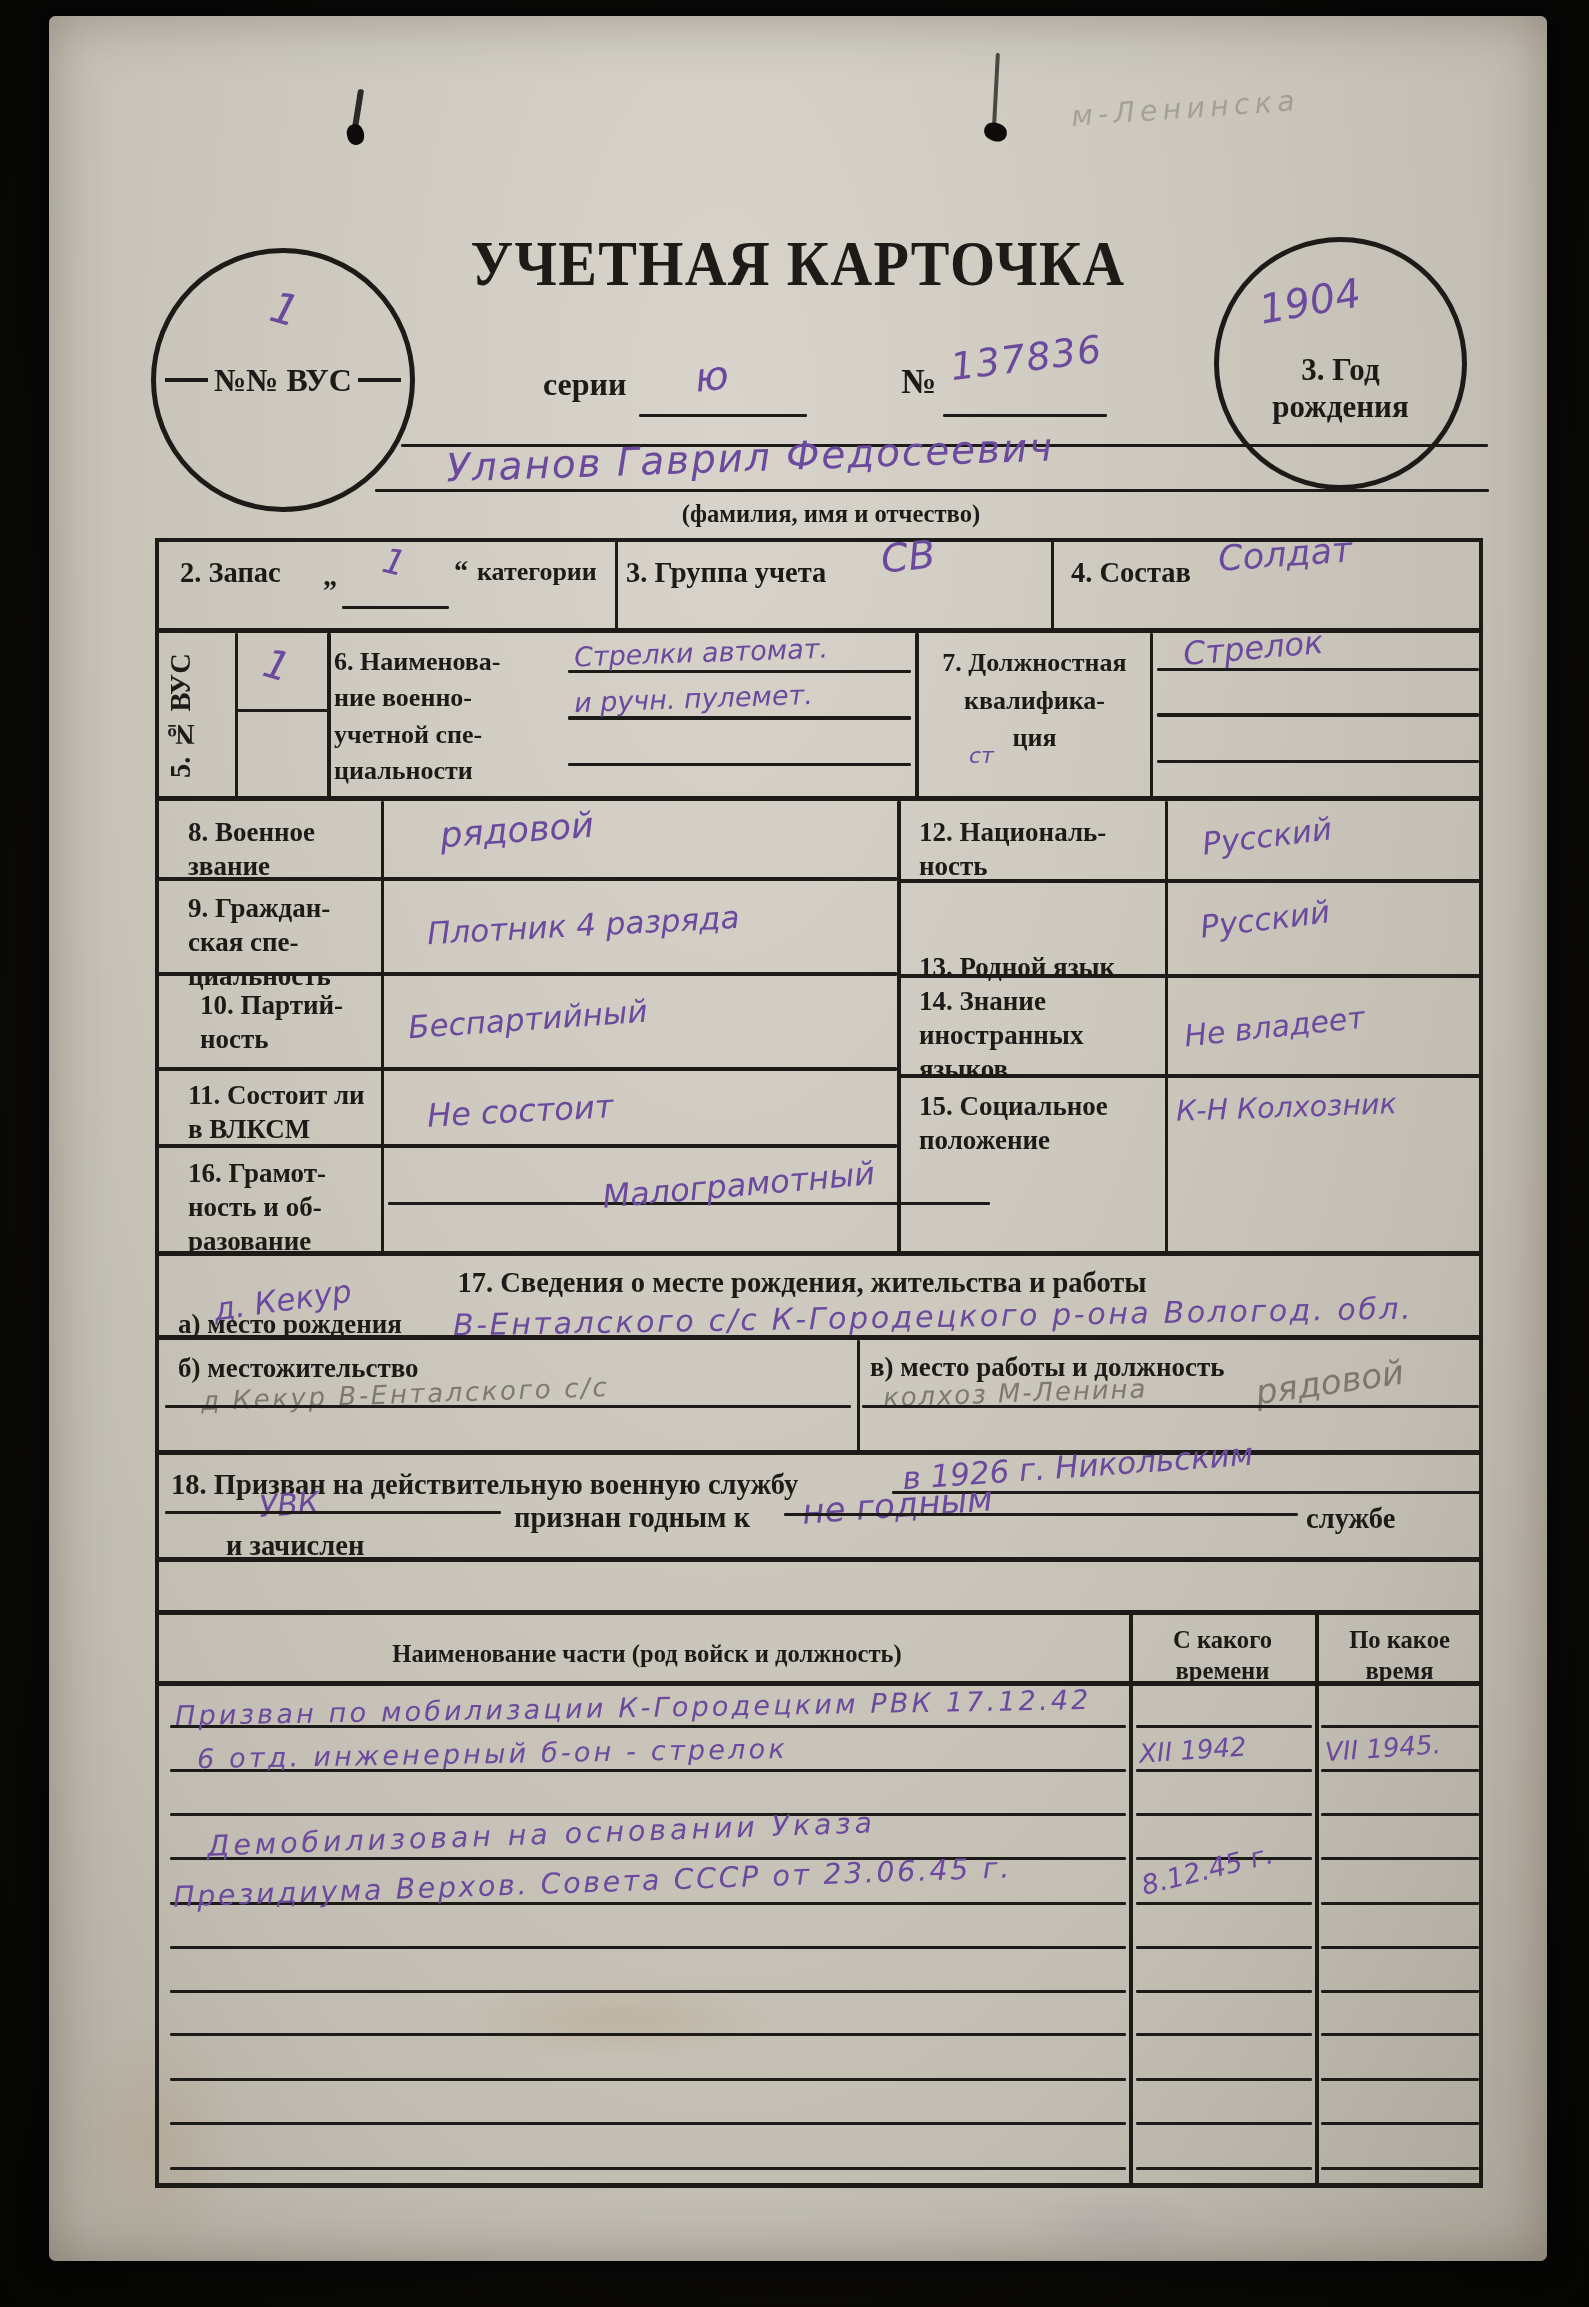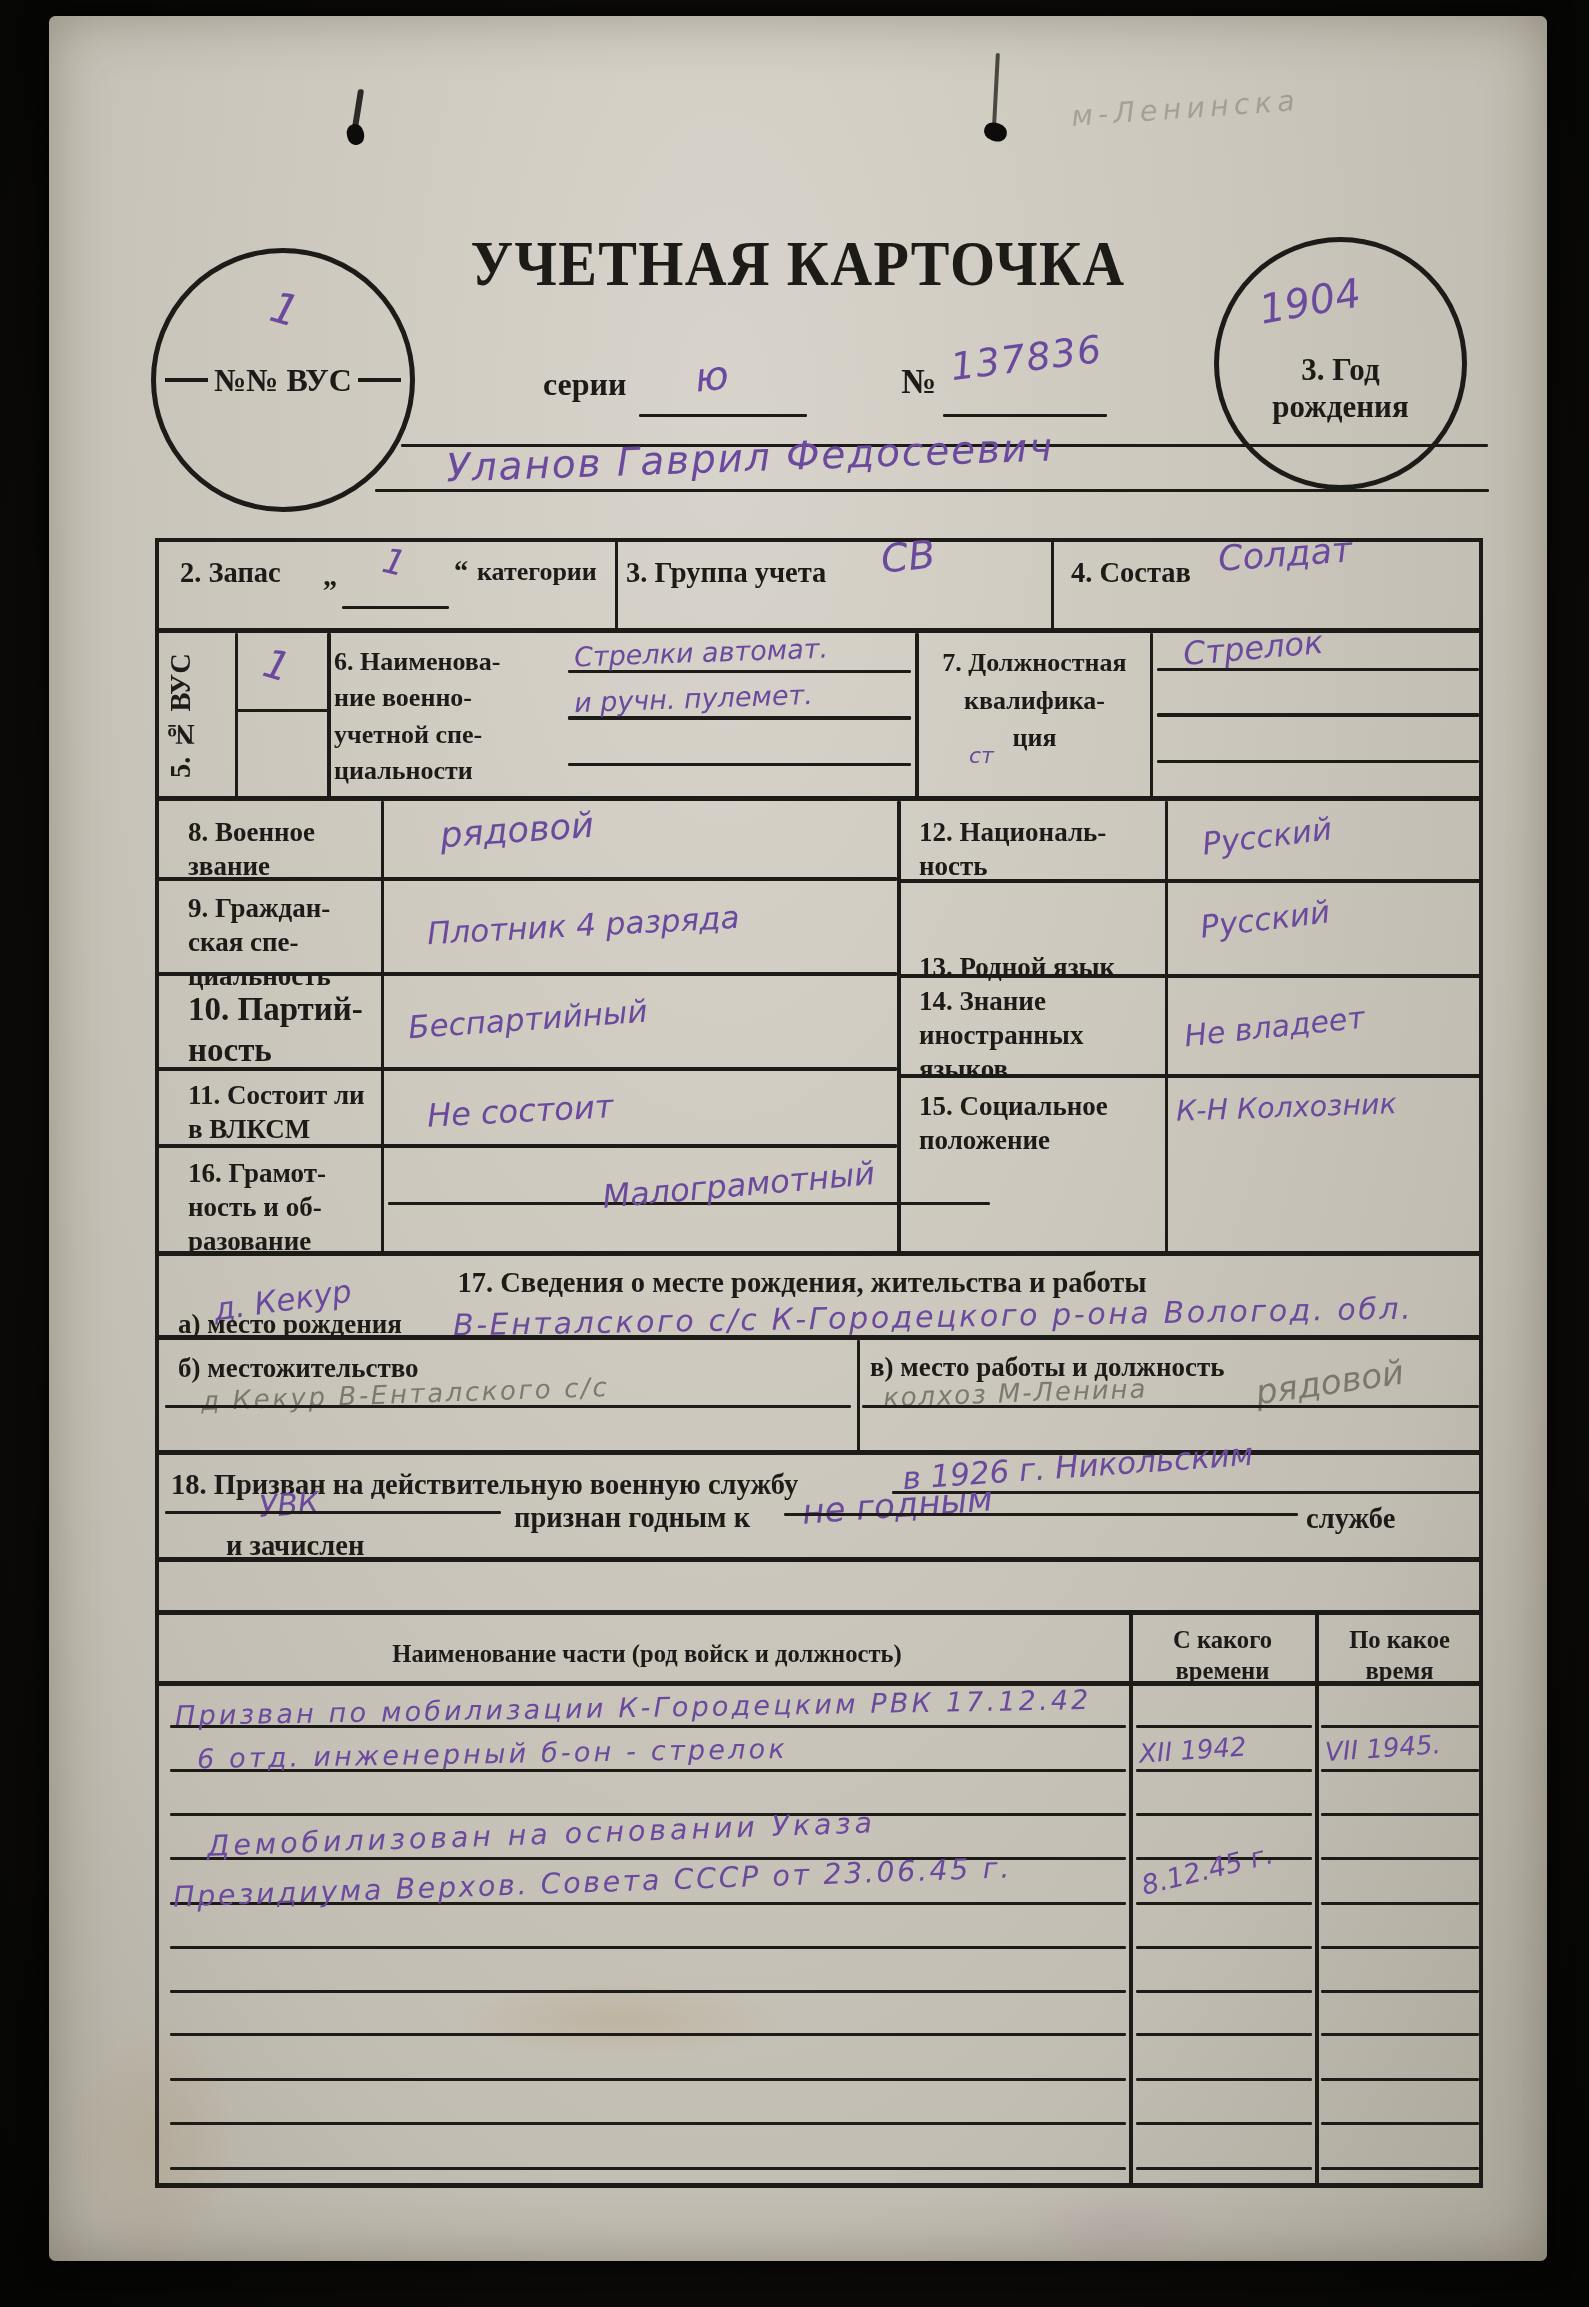--- a/index.html
+++ b/index.html
@@ -54,20 +54,21 @@
   <div class="abs print" style="left:543px;top:364px;font-size:32px;">серии</div>
   <div class="rule" style="left:639px;top:414px;width:168px;height:3.2px;"></div>
   <div class="abs hw" style="left:695px;top:353px;font-size:40px;transform:rotate(-6deg);">ю</div>
   <div class="abs print" style="left:901px;top:360px;font-size:35px;">№</div>
   <div class="rule" style="left:943px;top:414px;width:164px;height:3.2px;"></div>
   <div class="abs hw" style="left:950px;top:336px;font-size:38px;transform:rotate(-7deg);letter-spacing:1.3px;">137836</div>
 
   <div class="rule" style="left:401px;top:444px;width:1087px;height:2.6px;"></div>
   <div class="abs hw" style="left:446px;top:435px;font-size:39px;letter-spacing:1.9px;transform:rotate(-2deg);">Уланов Гаврил Федосеевич</div>
   <div class="rule" style="left:375px;top:489px;width:1114px;height:3.2px;"></div>
+  <div class="abs print ctr" style="left:582px;width:498px;top:499px;font-size:24.6px;">(фамилия, имя и отчество)</div>
 
   <div class="abs" style="left:155px;top:538px;width:1328px;height:1650px;border:4.5px solid #1d1b18;box-sizing:border-box;"></div>
 
   <div class="rule" style="left:615px;top:541px;width:3.2px;height:90px;"></div>
   <div class="rule" style="left:1051px;top:541px;width:3.2px;height:90px;"></div>
   <div class="rule" style="left:155px;top:628px;width:1328px;height:5.2px;"></div>
 
   <span class="abs print" style="left:180px;top:555px;font-size:28.5px;">2. Запас</span>
   <span class="abs print" style="left:323px;top:558px;font-size:28.5px;">„</span>
   <div class="rule" style="left:342px;top:606px;width:107px;height:2.6px;"></div>
@@ -124,21 +125,21 @@
 
   <div class="abs print pre" style="left:188px;top:816px;font-size:27px;">8. Военное
 звание</div>
   <span class="abs hw" style="left:440px;top:810px;font-size:35px;transform:rotate(-4deg);">рядовой</span>
 
   <div class="abs print pre" style="left:188px;top:892px;font-size:27px;">9. Граждан-
 ская спе-
 циальность</div>
   <span class="abs hw" style="left:427px;top:907px;font-size:31px;transform:rotate(-3deg);">Плотник 4 разряда</span>
 
-  <div class="abs print pre" style="left:188px;top:989px;font-size:33px;">10. Партий-
+  <div class="abs print pre" style="left:200px;top:989px;font-size:27px;">10. Партий-
 ность</div>
   <span class="abs hw" style="left:408px;top:1001px;font-size:31px;transform:rotate(-4deg);">Беспартийный</span>
 
   <div class="abs print pre" style="left:188px;top:1079px;font-size:27px;">11. Состоит ли
 в ВЛКСМ</div>
   <span class="abs hw" style="left:427px;top:1092px;font-size:32px;transform:rotate(-3deg);">Не состоит</span>
 
   <div class="abs print pre" style="left:188px;top:1157px;font-size:27px;">16. Грамот-
 ность и об-
 разование</div>

